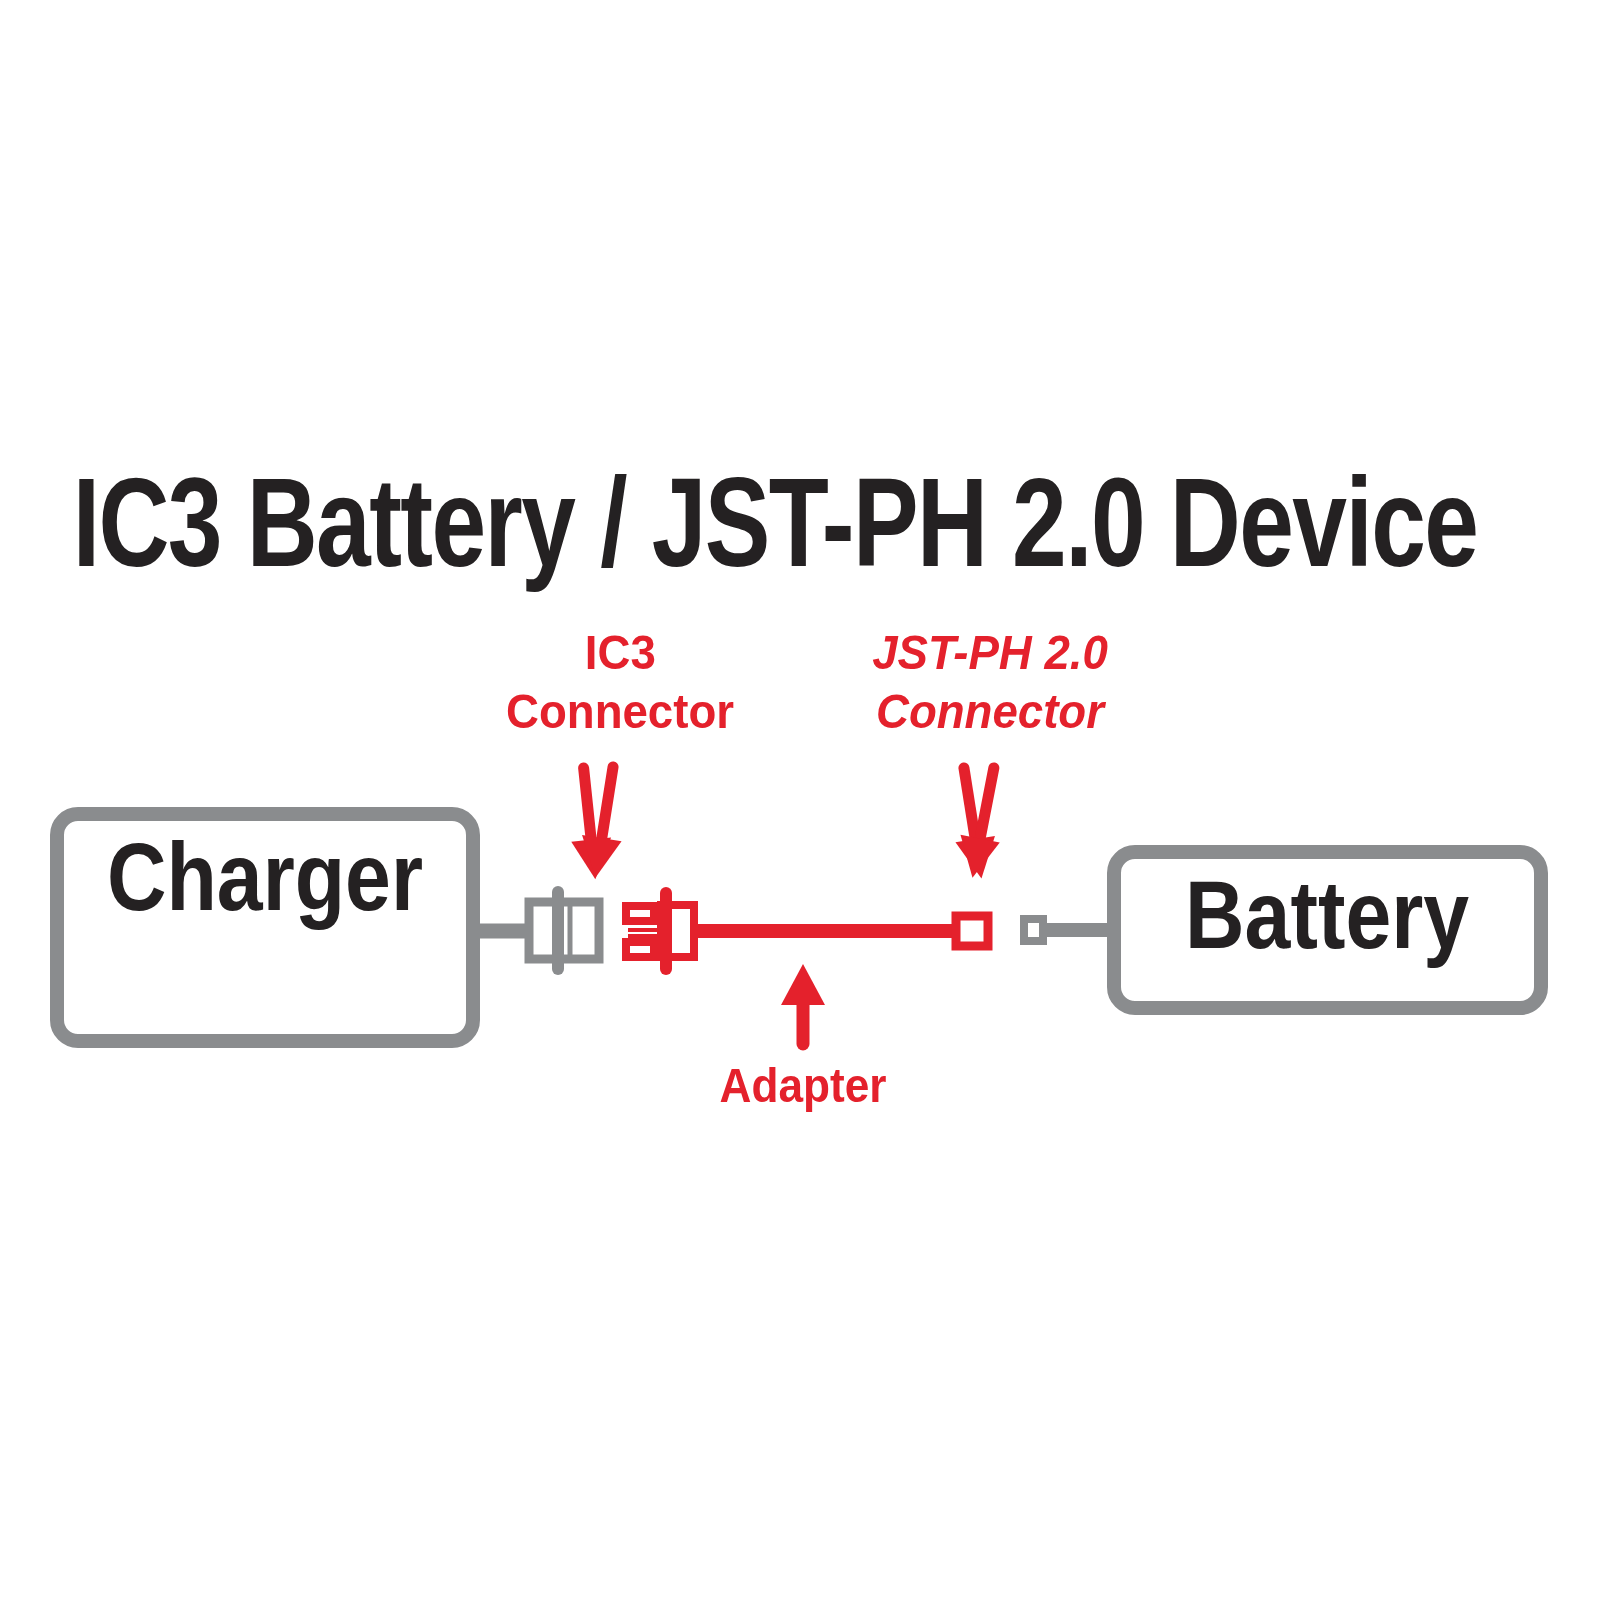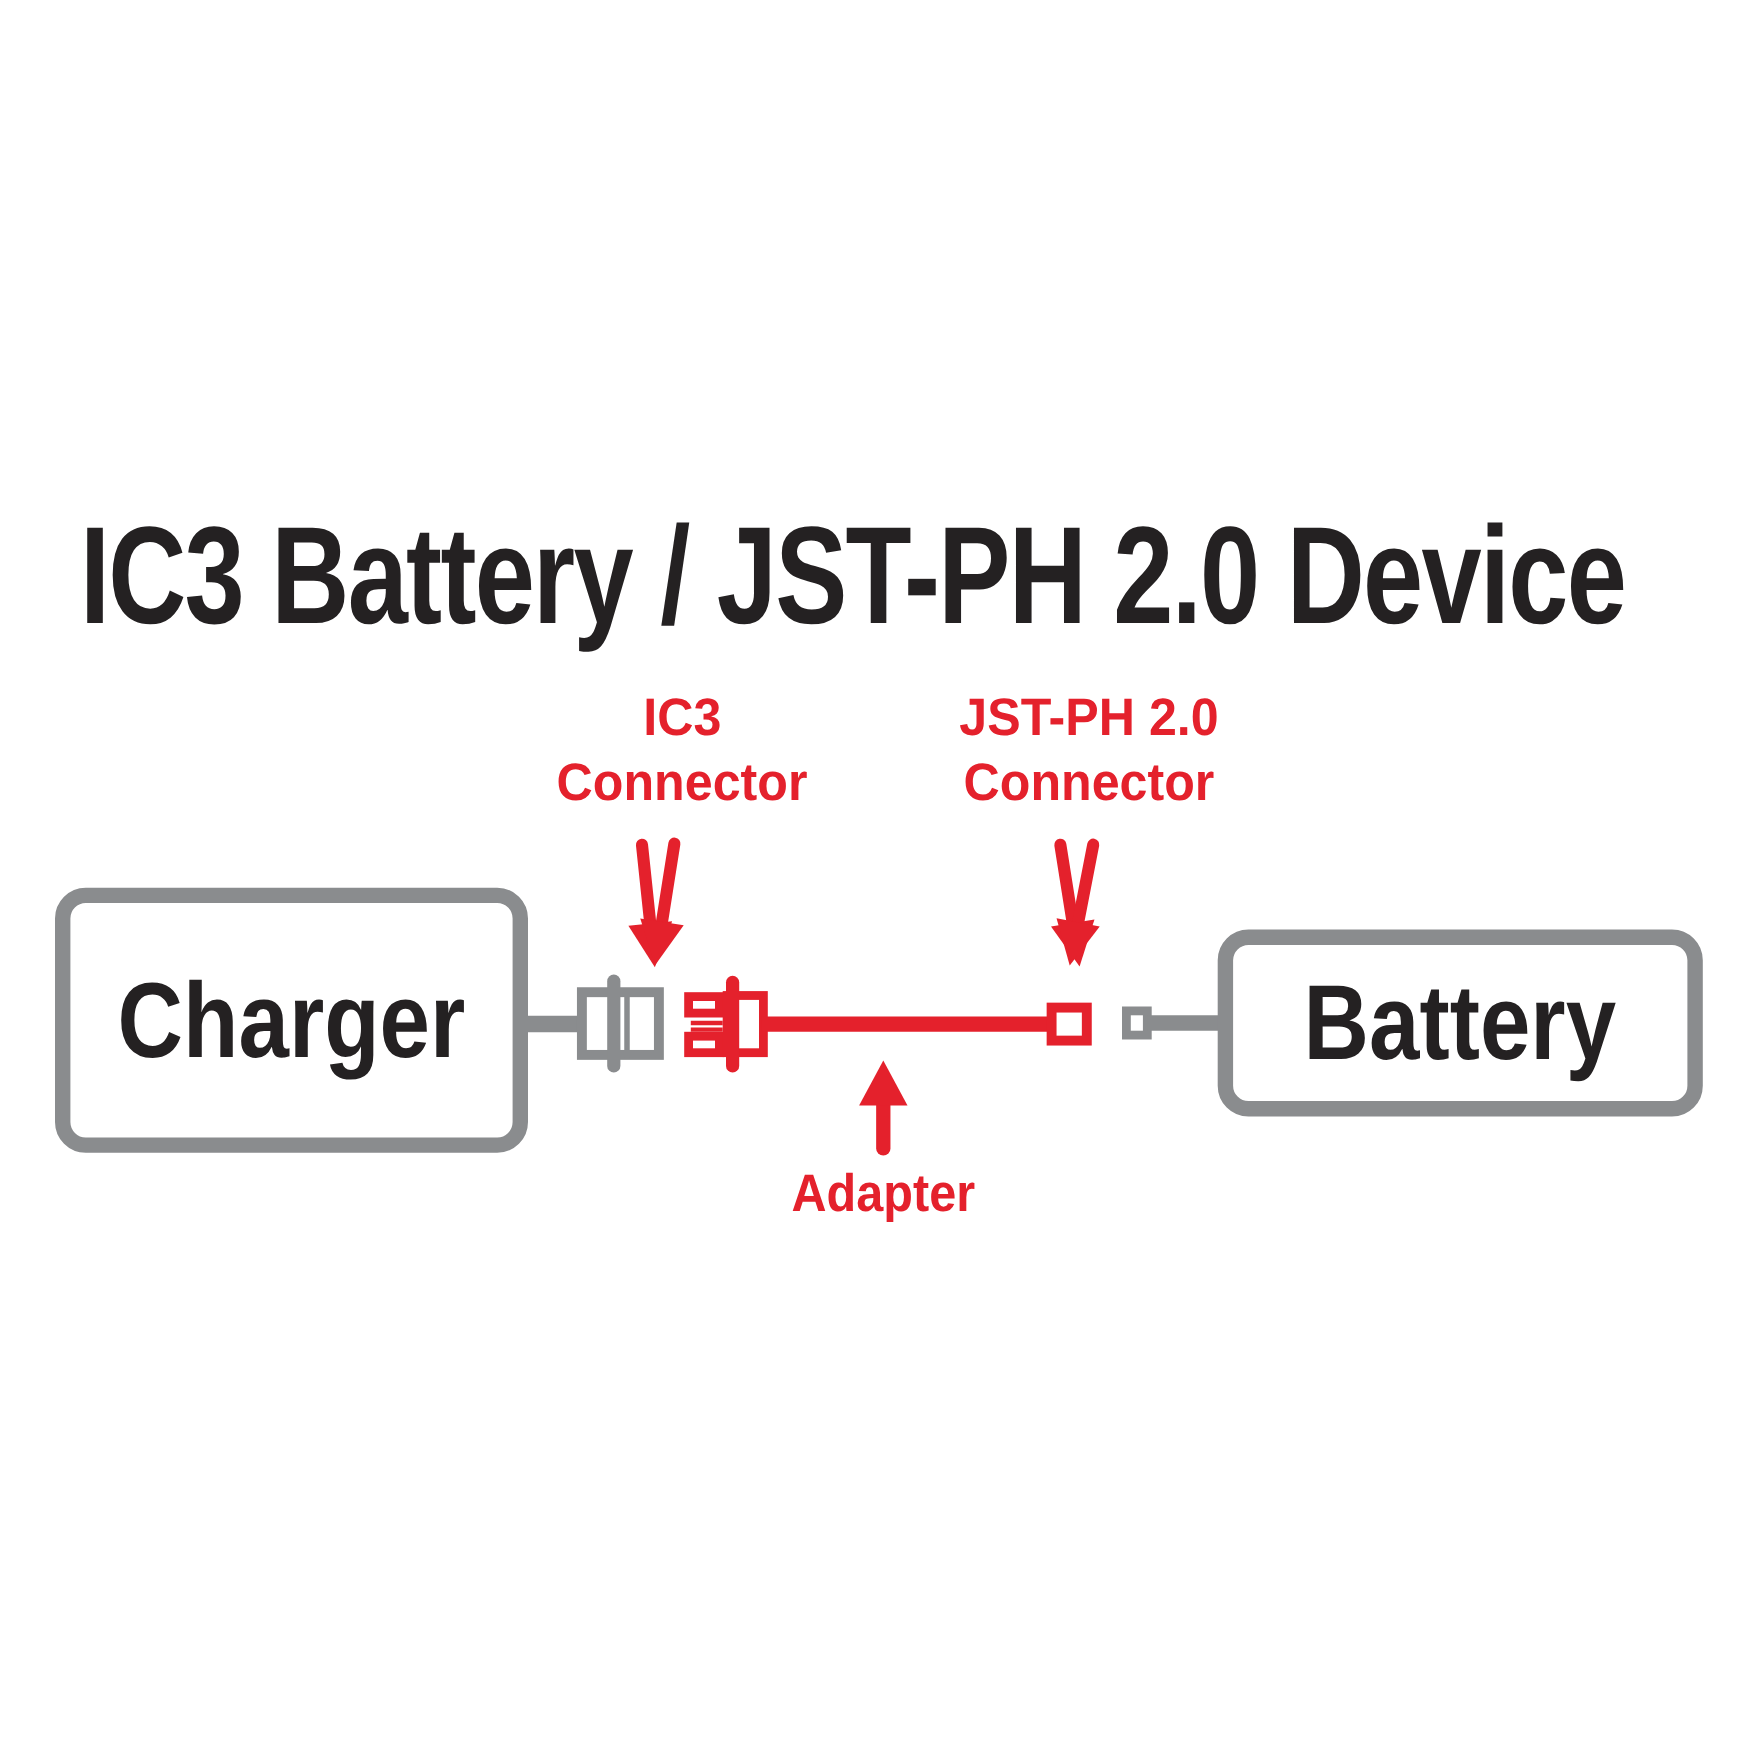--- a/index.html
+++ b/index.html
@@ -18,33 +18,33 @@
   }
   .title .cond{transform:scaleX(0.78);letter-spacing:-2px;}
 
   .conn-label{
     position:absolute;top:623px;transform:translateX(-50%);
     text-align:center;color:var(--red,#e4212c);font-weight:bold;
     font-size:48px;line-height:59px;white-space:nowrap;
   }
   .conn-label .cond{transform:scaleX(0.95);}
   .conn-label.ic3{left:620px;}
-  .conn-label.jst{left:990px;}
+  .conn-label.jst{left:990px;font-style:italic;}
 
   .adapter-label{
     position:absolute;top:1056px;left:803px;transform:translateX(-50%);
     color:var(--red,#e4212c);font-weight:bold;font-size:48px;line-height:60px;
     white-space:nowrap;
   }
   .adapter-label .cond{transform:scaleX(0.92);}
 
   .node{
     position:absolute;box-sizing:border-box;background:#fff;
     border:14px solid var(--gray,#8a8c8e);border-radius:28px;
-    display:flex;align-items:center;justify-content:center;
+    display:flex;justify-content:center;
     color:var(--ink,#242122);font-weight:bold;font-size:97px;
   }
   .node .cond{transform:scaleX(0.85);}
   .node.charger{left:50px;top:807px;width:430px;height:241px;}
   .node.battery{left:1107px;top:845px;width:441px;height:170px;}
 
   svg.wiring{position:absolute;left:0;top:0;}
   .s-red{stroke:var(--red,#e4212c);fill:none;}
   .s-gray{stroke:var(--gray,#8a8c8e);fill:none;}
   .f-red{fill:var(--red,#e4212c);}

